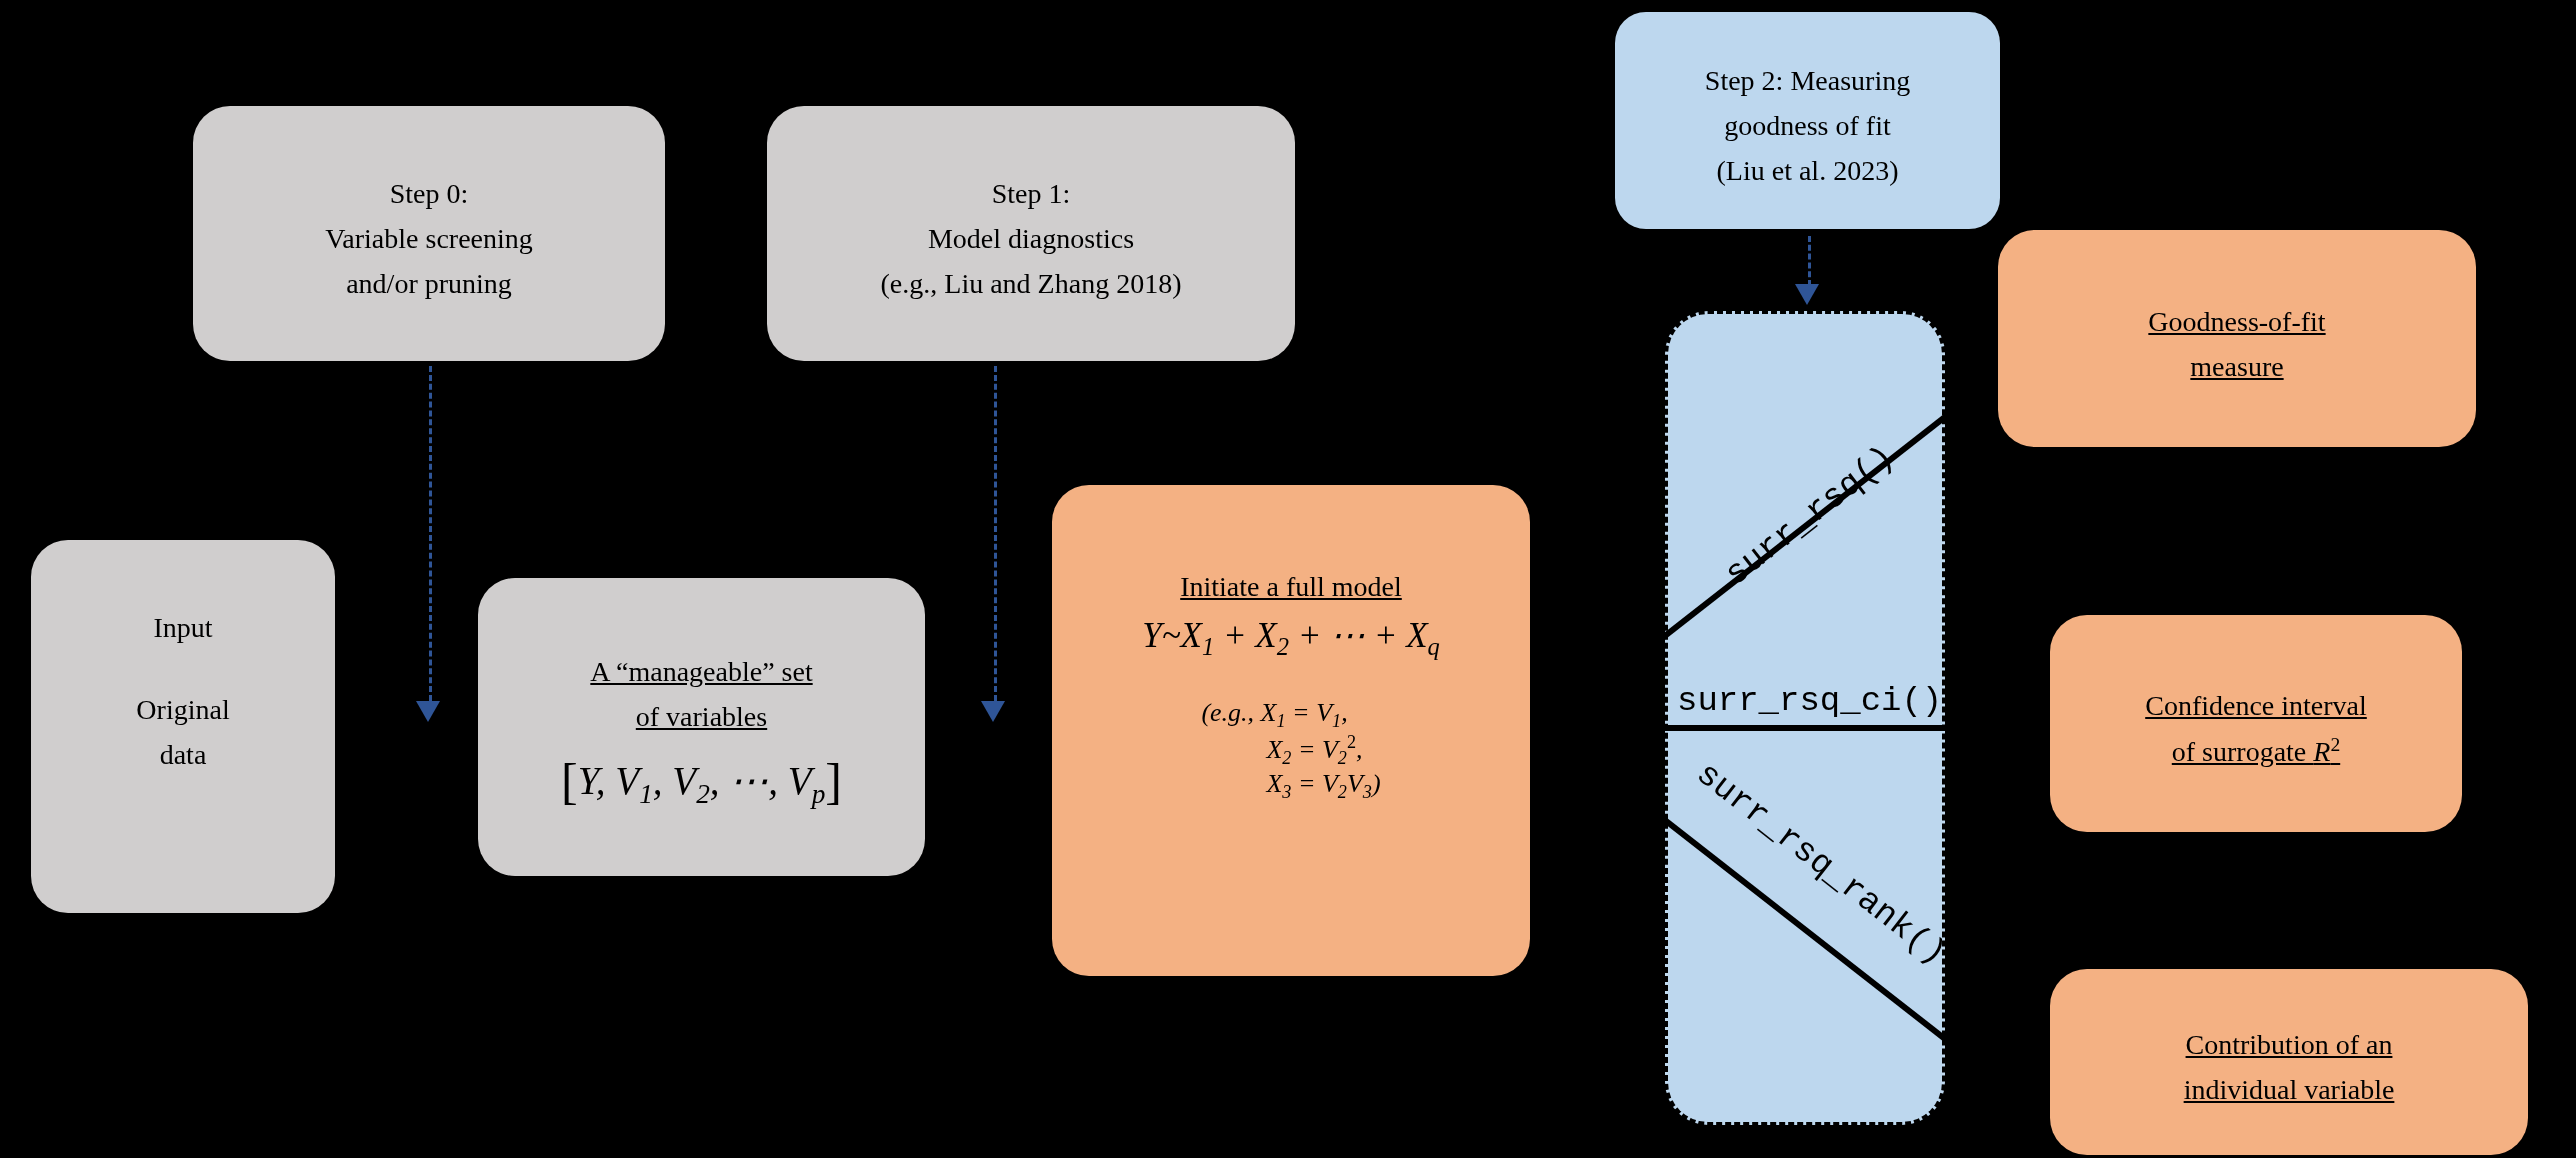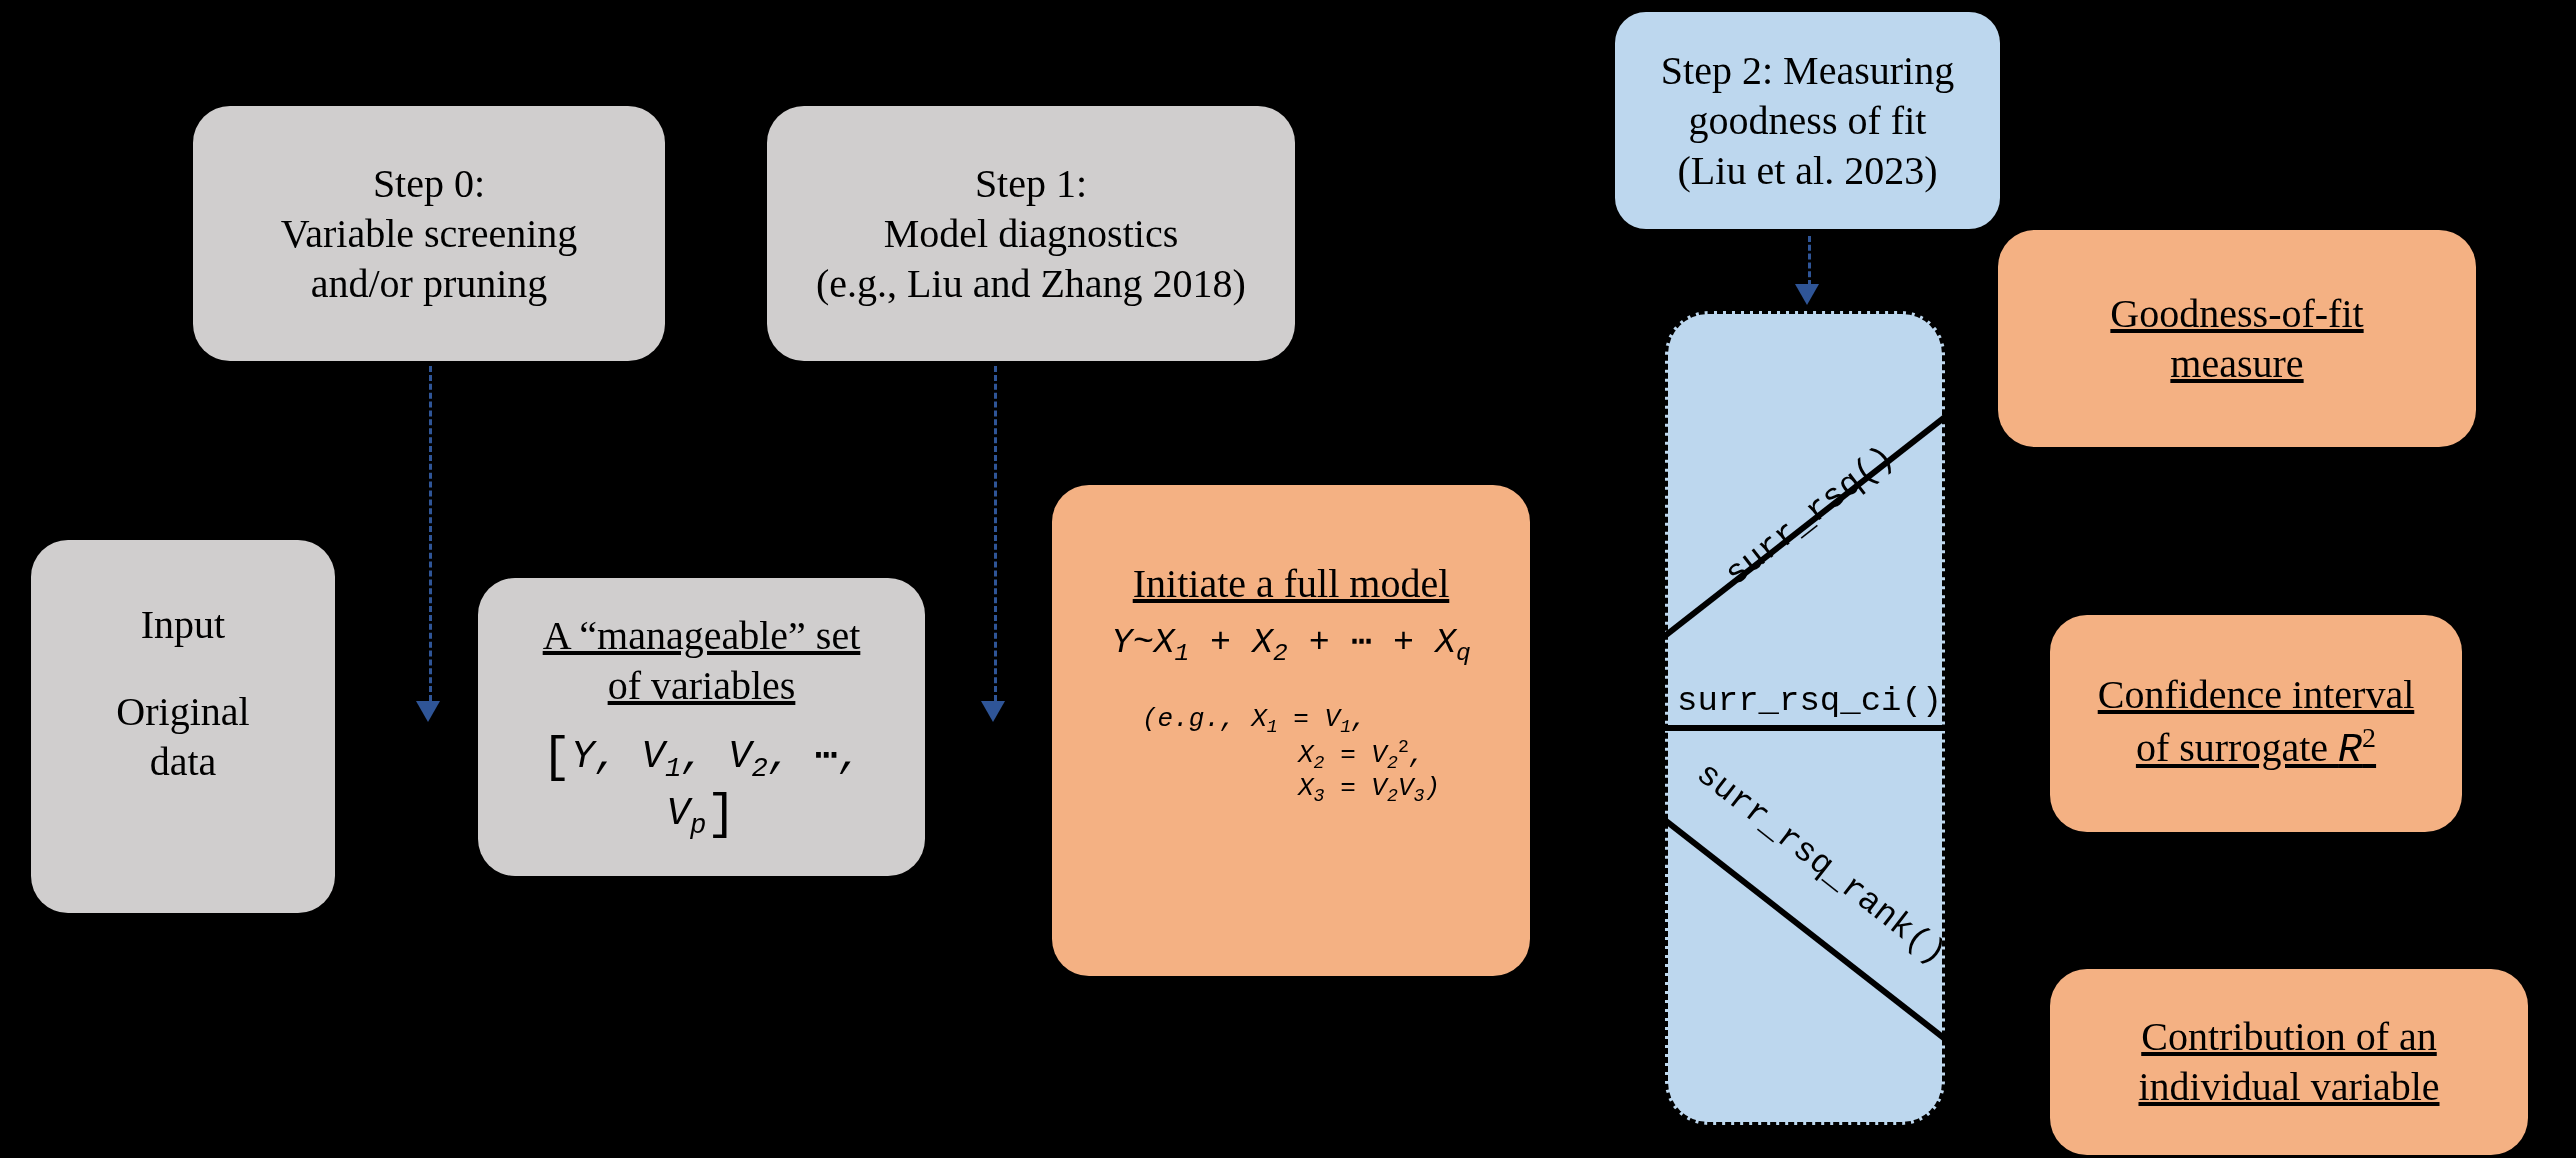--- a/index.html
+++ b/index.html
@@ -18,35 +18,35 @@
     flex-direction: column;
     align-items: center;
     justify-content: center;
     text-align: center;
     color: #000;
     padding: 18.6px;
   }
   .gray  { background: #d0cece; }
   .orange{ background: #f4b183; }
   .blue  { background: #bdd7ee; }
-  .step-top { font-size: 40px; line-height: 1.25; }
+  .step-top { font-size: 28px; line-height: 1.25; margin-top: 10px; }
   .under { text-decoration: underline; }
   .hairline-arrow {
     position: absolute;
     width: 0;
     border-left: 3.7px dashed #2f5597;
   }
   .arrowhead {
     position: absolute;
     width: 0; height: 0;
     border-left: 12.4px solid transparent;
     border-right: 12.4px solid transparent;
     border-top: 21px solid #2f5597;
   }
-  .formula { font-family: Liberation Mono, monospace; font-style: italic; }
+  .formula { font-family: Liberation Serif, serif; font-style: italic; }
   sub { font-size: 0.7em; font-style: italic; }
   sup { font-size: 0.7em; }
   .blue-dashed {
     border: 3.7px dashed #000;
     border-radius: 43px;
     background: #bdd7ee;
   }
   .conn-line {
     position: absolute;
     height: 6.2px;

